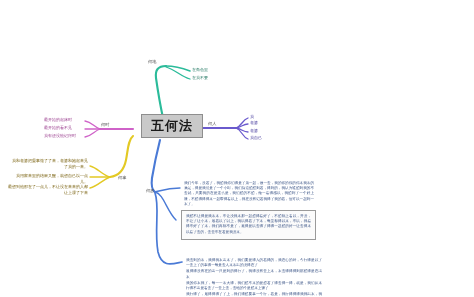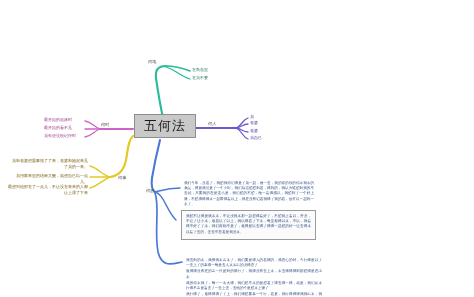--- a/index.html
+++ b/index.html
@@ -8,25 +8,25 @@
     background:#ffffff;
     font-family:"DejaVu Sans","Liberation Sans",sans-serif;
     overflow:hidden;position:relative;
   }
   #canvas{position:absolute;inset:0;width:474px;height:297px;}
   svg.links{position:absolute;left:0;top:0;width:474px;height:297px;pointer-events:none;}
   .node{position:absolute;white-space:nowrap;}
 
   
   #central{
-    left:134px;top:114px;
+    left:141px;top:114px;
     background:#c9c9c9;
     border:1px solid #8e8e8e;
     color:#1a1a1a;
-    font-size:13px;font-weight:normal;
+    font-size:13px;font-weight:bold;
     letter-spacing:1px;
     padding:4px 9px 5px 9px;
     line-height:1;
   }
   
   .branch-label{font-size:4.2px;color:#4a4a4a;line-height:1;}
   
   .leaf{font-size:4px;line-height:1.15;color:#3a3a3a;}
   .leaf-green{color:#2f7f6b;}
   .leaf-purple{color:#4a3f9f;}

